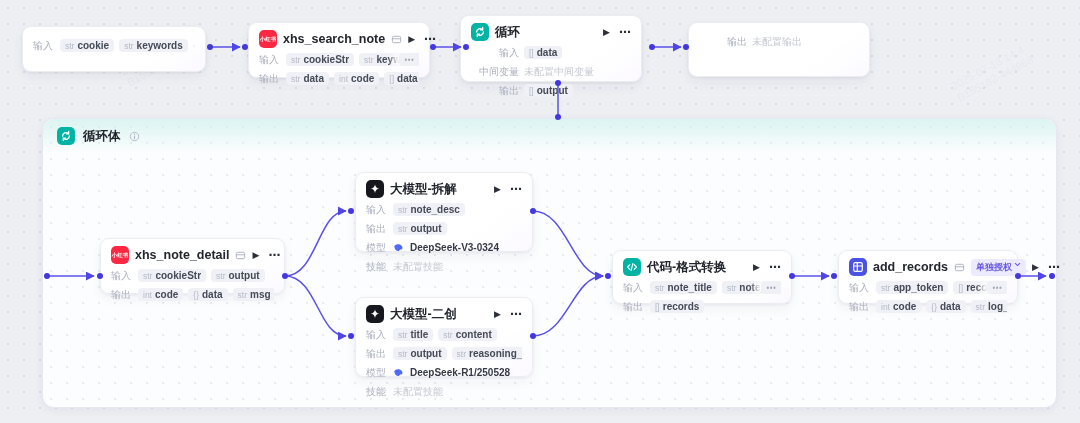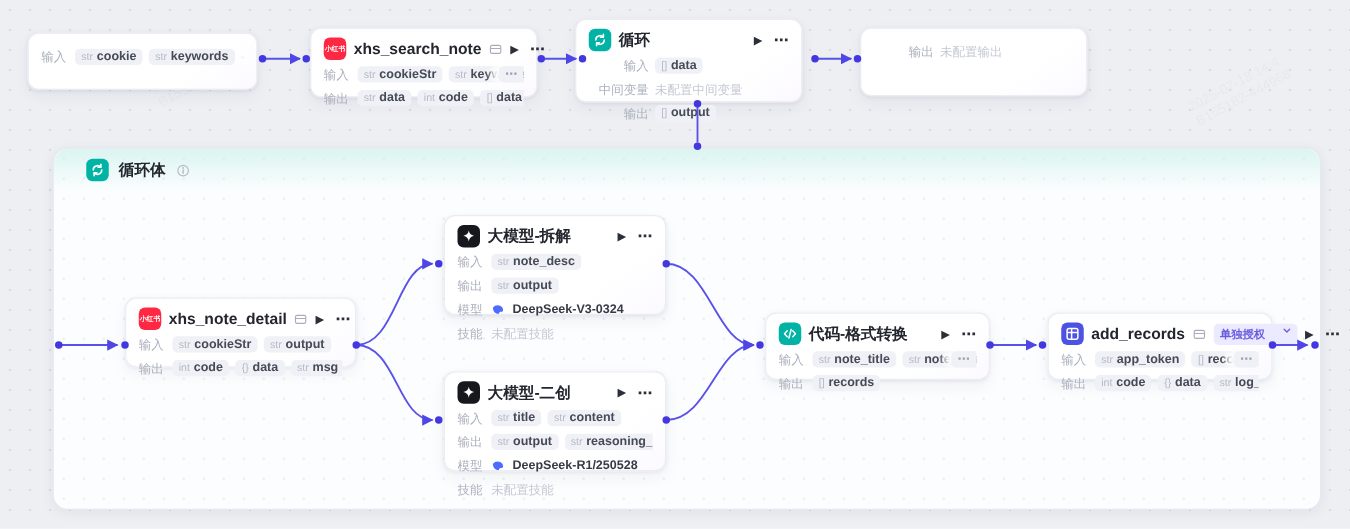--- a/index.html
+++ b/index.html
@@ -19,21 +19,21 @@
   }
   
   .loopbody{
     position:absolute;left:42px;top:118px;width:1015px;height:290px;
     background:#fcfdfe;border:1px solid #e6e8ef;border-radius:12px;
     box-shadow:0 2px 10px rgba(34,41,77,.06);z-index:2;box-sizing:border-box;
     background-image:radial-gradient(#e9ebf1 1px, rgba(0,0,0,0) 1.2px);
     background-size:16px 16px;
   }
   .loopbody-header{
-    height:34px;display:flex;align-items:center;gap:8px;padding:0 26px;
+    height:34px;display:flex;align-items:center;gap:8px;padding:0 14px;
     background:linear-gradient(180deg, rgba(201,240,234,.65), rgba(252,253,254,0));
     border-radius:12px 12px 0 0;
   }
   .loopbody-title{font-size:12.5px;font-weight:700;color:#23262e;}
   
   .node{
     position:absolute;background:linear-gradient(145deg,#ffffff 70%,#fbf9ff 100%);
     border:1px solid #ebedf3;border-radius:9px;z-index:4;box-sizing:border-box;
     box-shadow:0 1px 3px rgba(34,41,77,.06),0 5px 12px rgba(34,41,77,.05);
     padding:7px 10px 8px 10px;
@@ -57,21 +57,21 @@
   .pill .n{font-size:10px;font-weight:700;color:#454a57;}
   .morepill{
     position:absolute;right:0;top:1px;background:#f0f1f6;border-radius:4px;
     padding:1px 5px;color:#9ba1af;font-size:10px;font-weight:700;cursor:pointer;
     box-shadow:-6px 0 6px #ffffff;
   }
   .plain{font-size:10px;color:#c4c8d2;}
   .value{font-size:10px;font-weight:700;color:#353a46;}
   .model-name{font-size:10px;font-weight:700;color:#353a46;margin-left:1px;}
   .badge-auth{
-    display:inline-flex;align-items:flex-start;gap:14px;background:#eceaff;color:#6a5ce0;
+    display:inline-flex;align-items:flex-start;gap:2px;background:#eceaff;color:#6a5ce0;
     font-size:9px;font-weight:700;border-radius:4px;padding:2px 5px;flex:none;cursor:pointer;
   }
   .title-badge{flex:none;display:flex;align-items:center;}
   .info-ic{flex:none;display:flex;align-items:center;}
   svg.links{position:absolute;inset:0;z-index:6;pointer-events:none;}
 </style>
 </head>
 <body>
 
 <div class="canvas"></div>

